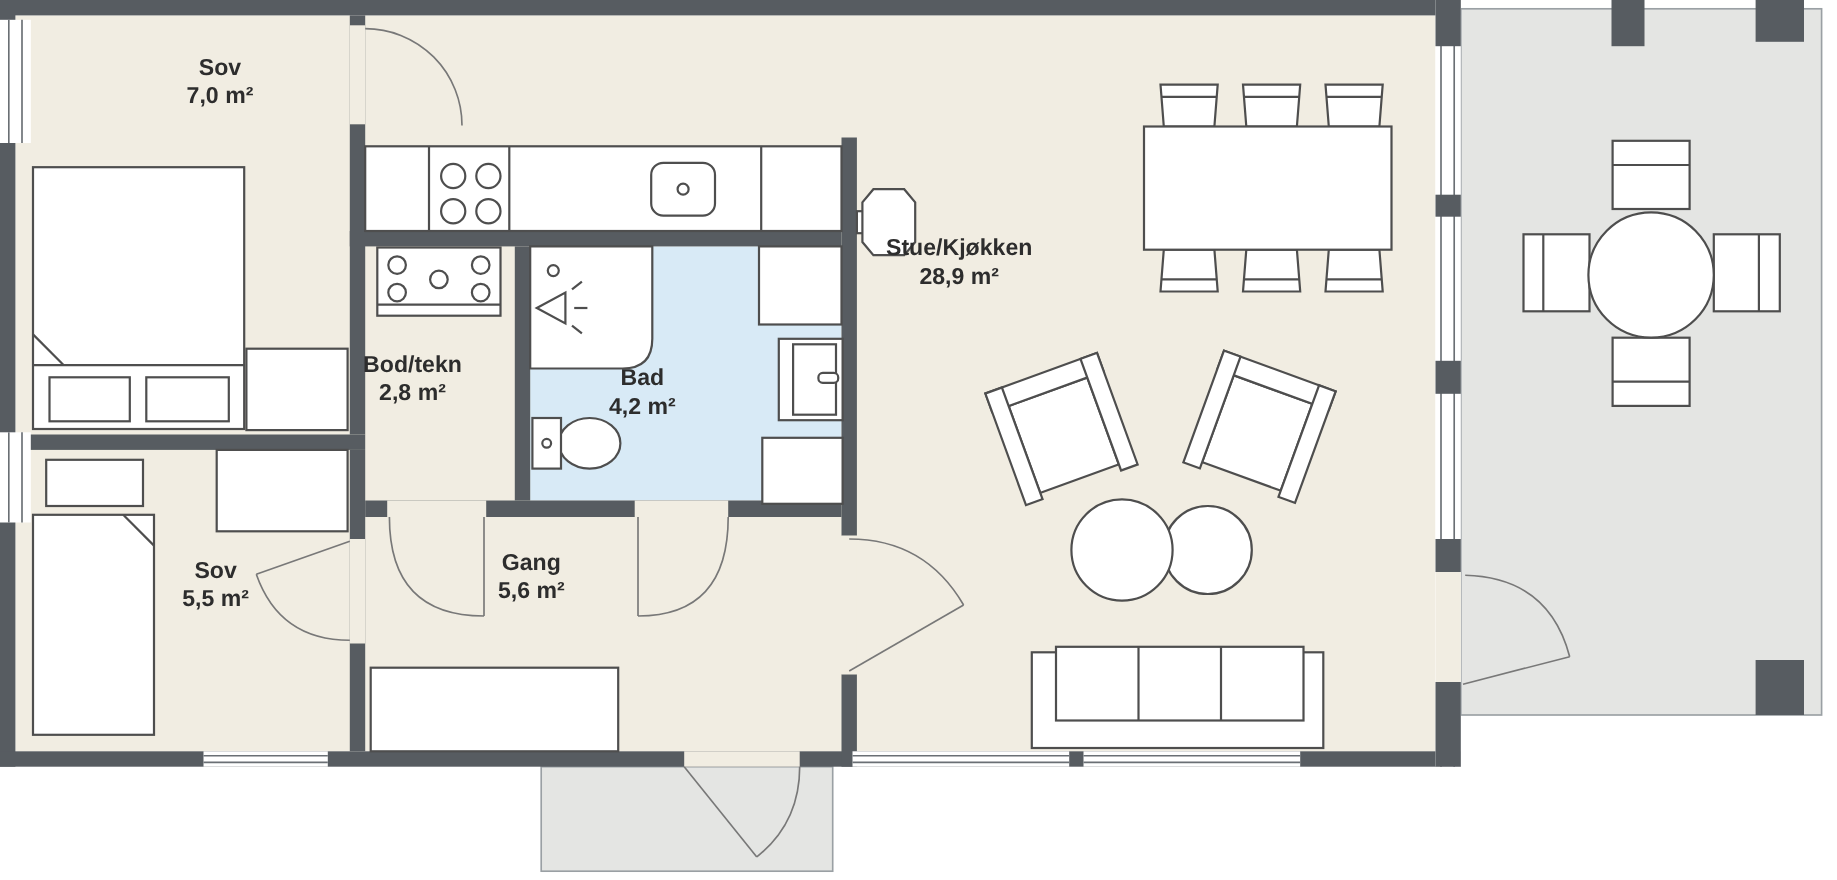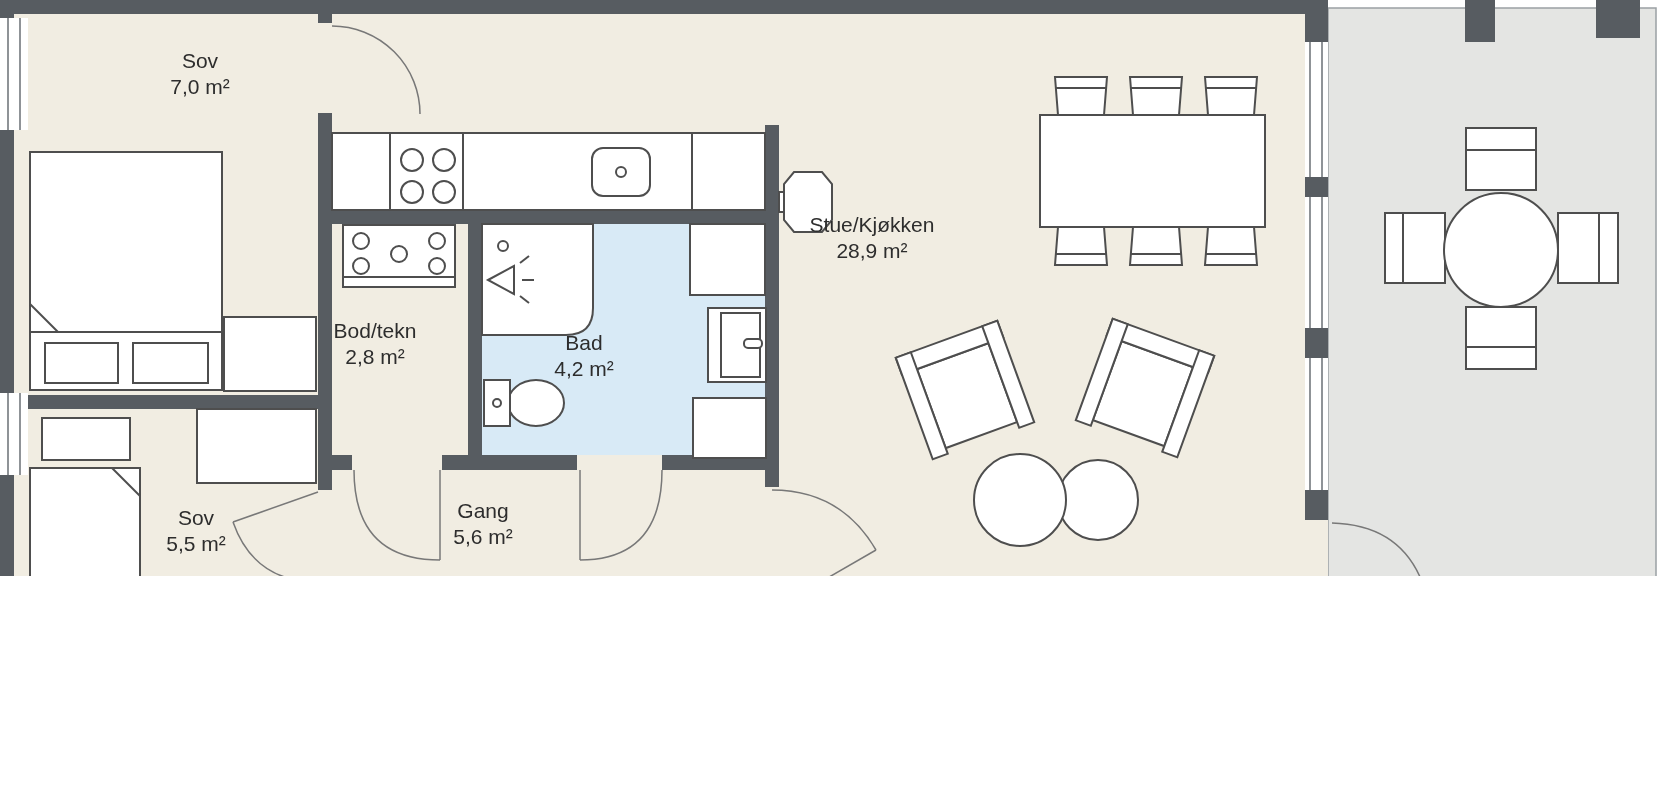--- a/index.html
+++ b/index.html
@@ -1,17 +1,17 @@
 <!DOCTYPE html>
 <html><head>
 <meta charset="utf-8">
 <style>
   html,body{margin:0;padding:0;background:#ffffff;}
-  .plan-wrap{position:relative;width:1670px;height:576px;background:#fff;overflow:hidden;
-             font-family:"Liberation Sans","DejaVu Sans",sans-serif;}
+  .plan-wrap{position:relative;width:1670px;height:800px;background:#fff;overflow:hidden;
+             font-family:"Liberation Sans","DejaVu Sans",sans-serif;font-weight:bold;}
   svg{display:block;}
   text.room-name, text.room-area{
     font-family:"Liberation Sans","DejaVu Sans",sans-serif;
     font-size:21px; fill:#2d2d2d; text-anchor:middle;
   }
 </style>
 </head>
 <body>
 
 <div class="plan-wrap">

